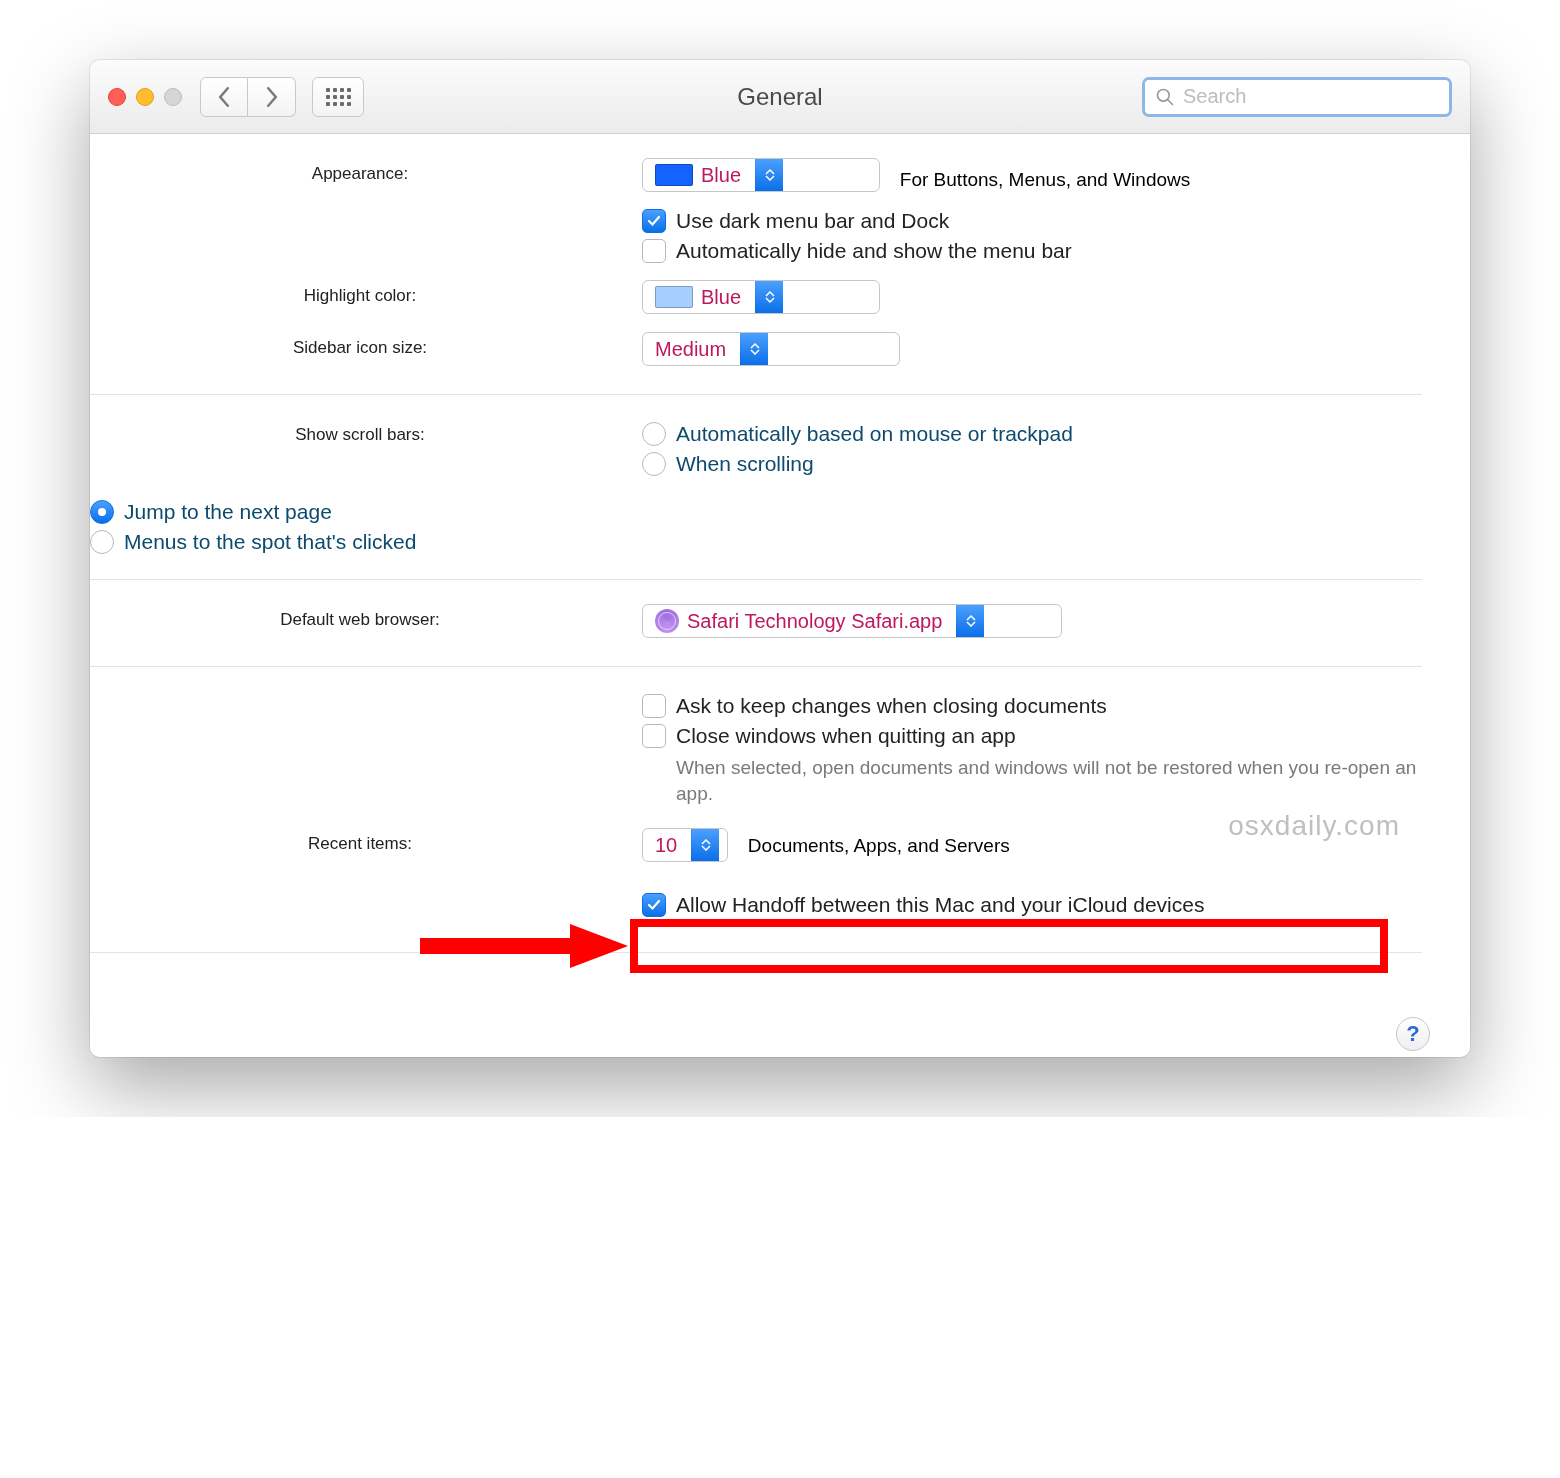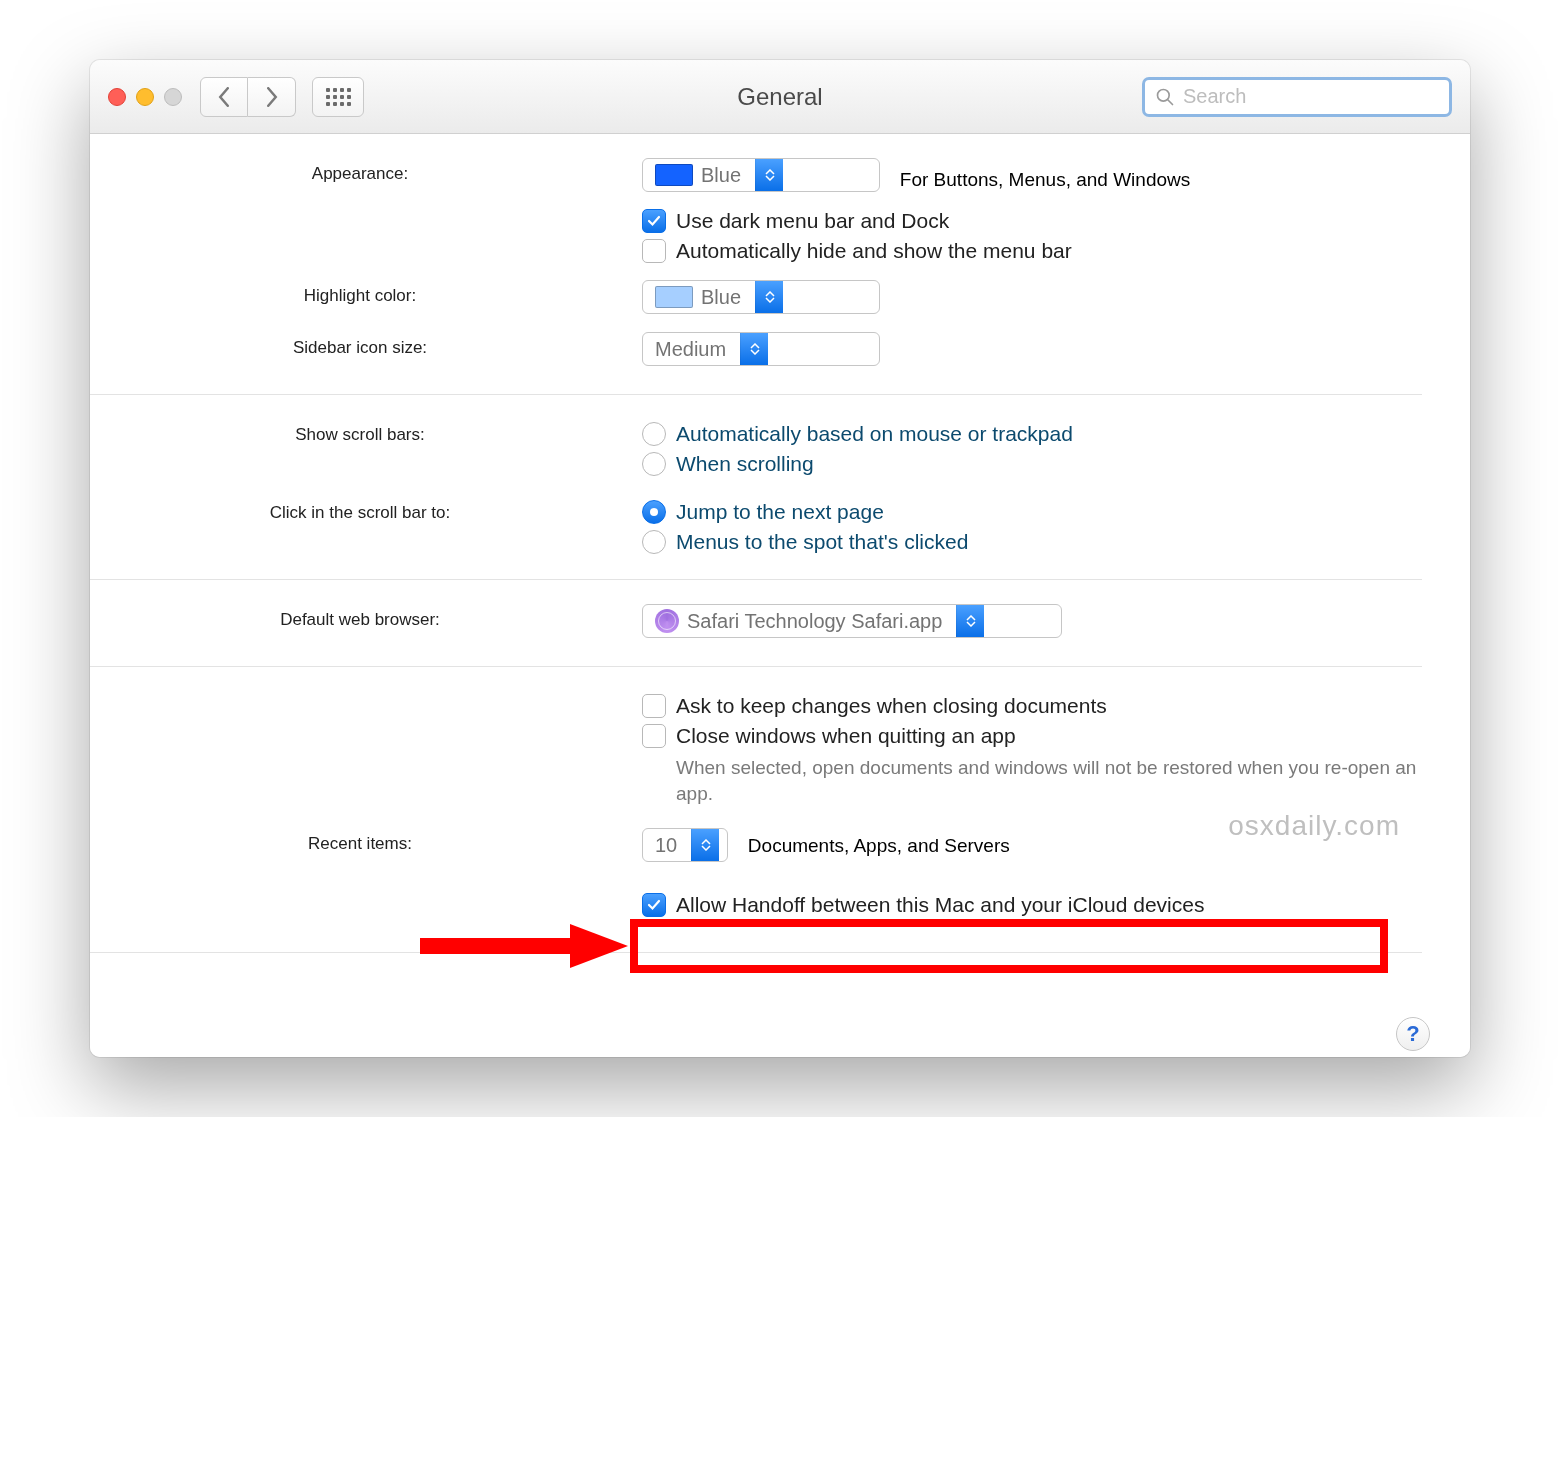--- a/index.html
+++ b/index.html
@@ -69,21 +69,21 @@
     width: 552px; text-align:center; font-size:17px; color:#222;
     padding-top:6px; padding-right:12px;
   }
   .ctl { flex:1; font-size:21px; color:#222; padding-right:40px; }
   .sep { height:1px; background:#e3e3e3; margin:0 48px 0 0; }
   .section { padding: 24px 0 22px; }
 
   .popup {
     display:inline-flex; align-items:center; height:34px;
     background:#fff; border:1px solid #c6c6c6; border-radius:6px;
-    font-size:20px; color:#737373; position:relative; overflow:hidden;
+    font-size:20px; color:#be185d; position:relative; overflow:hidden;
   }
   .popup .pv { padding:0 14px 0 12px; display:flex; align-items:center; gap:8px; }
   .popup .arrows {
     width:28px; align-self:stretch;
     background:linear-gradient(#4aa0ff,#0a6fe8);
     display:flex; flex-direction:column; align-items:center; justify-content:center;
     border-left:1px solid rgba(0,0,0,0.05);
   }
   .popup .arrows svg { width:10px; height:6px; }
 
@@ -248,21 +248,21 @@
                 </svg>
             </div>
           </div>
         </div>
       </div>
 
       <div style="height:12px"></div>
       <div class="row">
         <div class="lbl">Sidebar icon size:</div>
         <div class="ctl">
-          <div class="popup" style="width:238px;">
+          <div class="popup" style="width:258px;">
             <div class="pv">
                 <span>Medium</span>
               </div>
             <div class="arrows">
               <svg viewBox="0 0 10 6">
                   <path d="M1 5 L5 1 L9 5" stroke="#fff" stroke-width="1.5" fill="none"></path>
                 </svg>
               <svg viewBox="0 0 10 6">
                   <path d="M1 1 L5 5 L9 1" stroke="#fff" stroke-width="1.5" fill="none"></path>
                 </svg>
@@ -283,21 +283,20 @@
               <span>Automatically based on mouse or trackpad</span>
             </label>
           <label class="radio">
               <span class="dot off"></span>
               <span>When scrolling</span>
             </label>
         </div>
       </div>
       <div style="height:18px"></div>
       <div class="row">
-        <div class="lbl">Click in the scroll bar to:</div>
         <div class="ctl">
           <label class="radio">
               <span class="dot on"></span>
               <span>Jump to the next page</span>
             </label>
           <label class="radio">
               <span class="dot off"></span>
               <span>Menus to the spot that's clicked</span>
             </label>
         </div>

